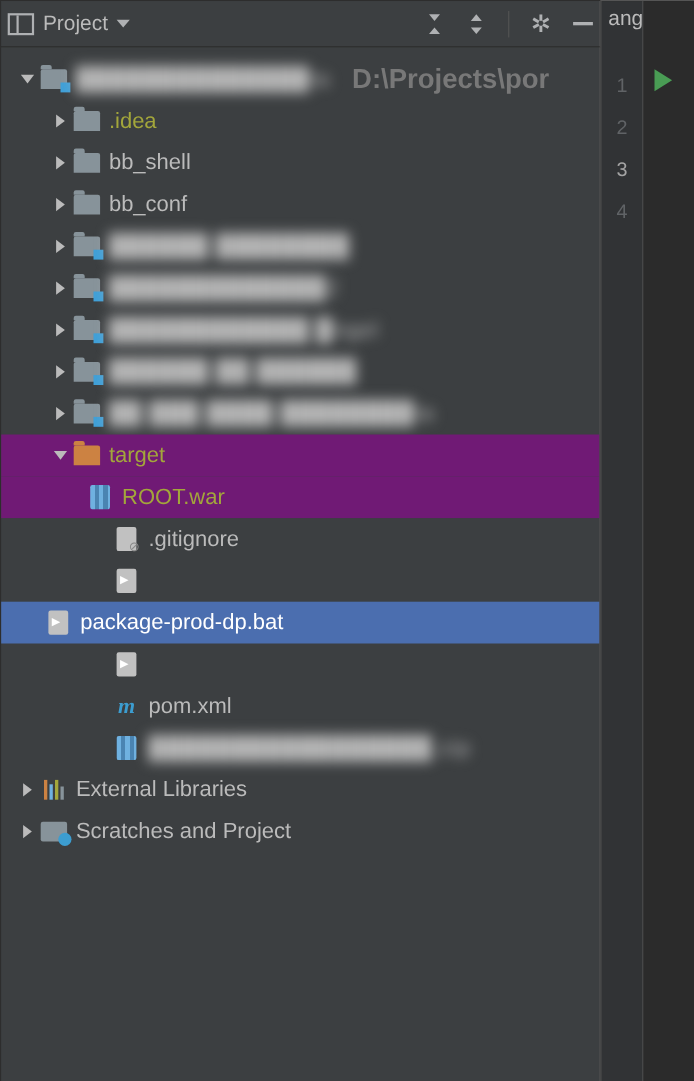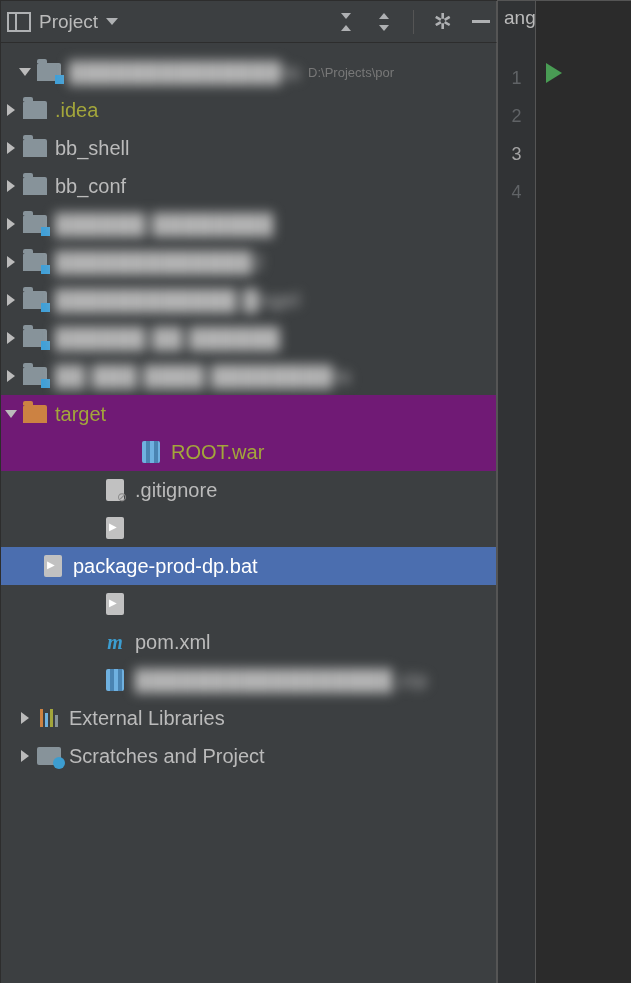--- a/index.html
+++ b/index.html
@@ -7,21 +7,21 @@
       font-family: "Segoe UI", Arial, sans-serif;
       font-size: 18px;
       background: #3c3f41;
       color: #bbbbbb;
       width: 631px;
       height: 983px;
       overflow: hidden;
       display: flex;
     }
     .sidebar {
-      width: 497px;
+      width: 546px;
       background: #3c3f41;
       display: flex;
       flex-direction: column;
       border-top: 1px solid #2d2d2d;
     }
     .editor-strip {
       flex: 1;
       background: #2b2b2b;
       border-left: 1px solid #555;
       border-top: 1px solid #555;
@@ -136,44 +136,44 @@
       border-bottom: 6px solid transparent;
       border-left: 8px solid #bbbbbb;
     }
     .arrow-down {
       width: 0; height: 0;
       border-left: 6px solid transparent;
       border-right: 6px solid transparent;
       border-top: 8px solid #bbbbbb;
     }
     .ind-0 { padding-left: 14px; }
-    .ind-1 { }
+    .ind-1 { padding-left: 44px; }
     .ind-2 { padding-left: 80px; }
-    .ind-3 { padding-left: 116px; }
+    .ind-3 { padding-left: 56px; }
     .icon-slot {
       width: 28px; height: 22px;
       flex-shrink: 0;
       display: flex;
       align-items: center;
       justify-content: center;
       margin-right: 6px;
     }
     .folder-icon { width: 24px; height: 18px; background: #87939a; border-radius: 2px 2px 0 0; position: relative; }
     .folder-icon::before { content:""; position: absolute; top:-4px; left:0; width:10px; height:4px; background:#87939a; border-radius:2px 2px 0 0; }
     .folder-icon.module::after { content:""; position:absolute; bottom:-3px; right:-3px; width:9px; height:9px; background:#40a0d8; }
     .folder-icon.orange { background:#cc8242; }
     .folder-icon.orange::before { background:#cc8242; }
     .file-icon { width: 18px; height: 22px; background: #c1c1c1; border-radius: 2px; position: relative; }
     .file-icon.bat::after { content:"▶"; position:absolute; font-size:10px; color:#fff; top:4px; left:3px; }
     .file-icon.zip { background: repeating-linear-gradient(90deg,#6fb1e0 0 4px,#4a84b2 4px 8px); }
     .file-icon.gitignore::after { content:"⊘"; position:absolute; font-size:12px; bottom:-3px; right:-3px; color:#888; }
     .pom-icon { color:#3c9dd0; font-weight:bold; font-style:italic; font-size:20px; font-family:serif; }
     .label { font-size: 20px; }
     .label.excluded { color: #a3a63b; }
-    .path-label { color: #787878; margin-left: 8px; font-size: 13px; }
+    .path-label { color: #787878; margin-left: 20px; font-size: 25px; font-weight: bold; }
     .censored {
       filter: blur(6px);
       letter-spacing: 1px;
     }
     .lib-icon {
       display: inline-flex; gap: 2px;
     }
     .lib-icon span { width: 3px; height: 18px; background: #a3a63b; }
     .lib-icon span:nth-child(1){background:#cc8242;} 
     .lib-icon span:nth-child(2){background:#6fb1e0;height:14px;margin-top:4px;}

